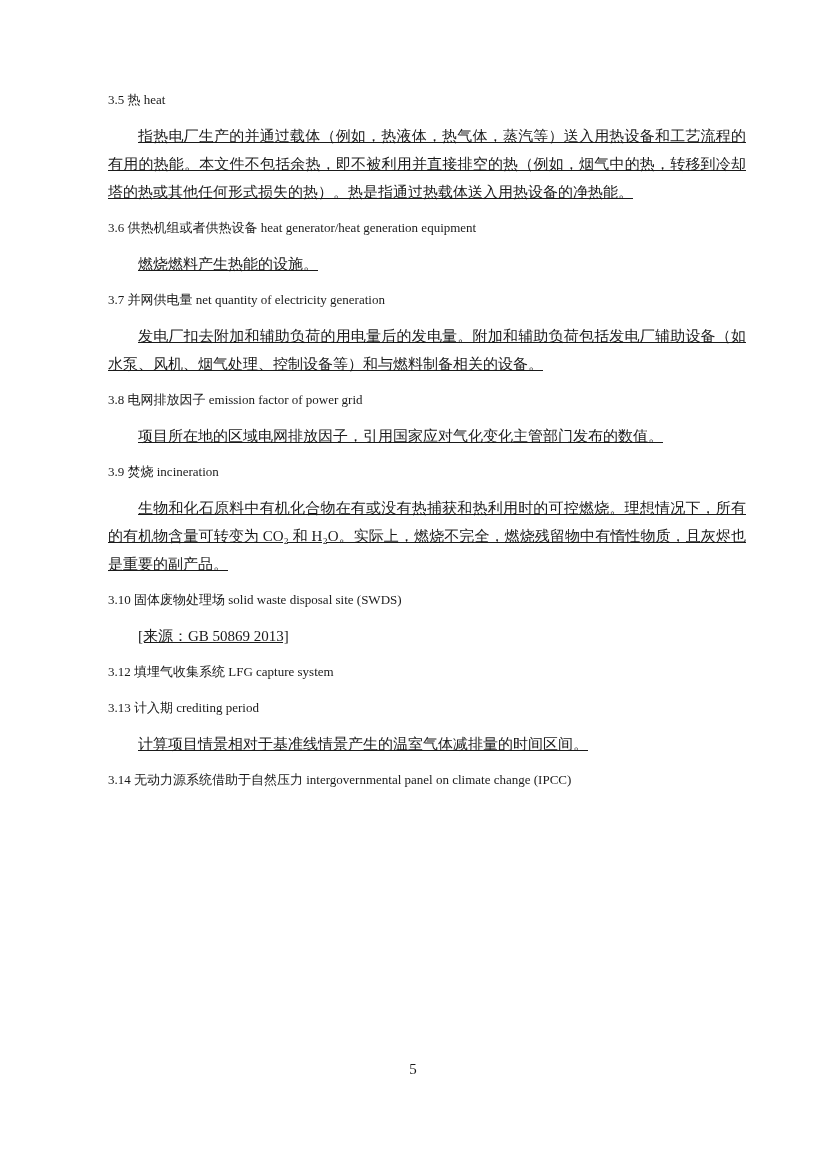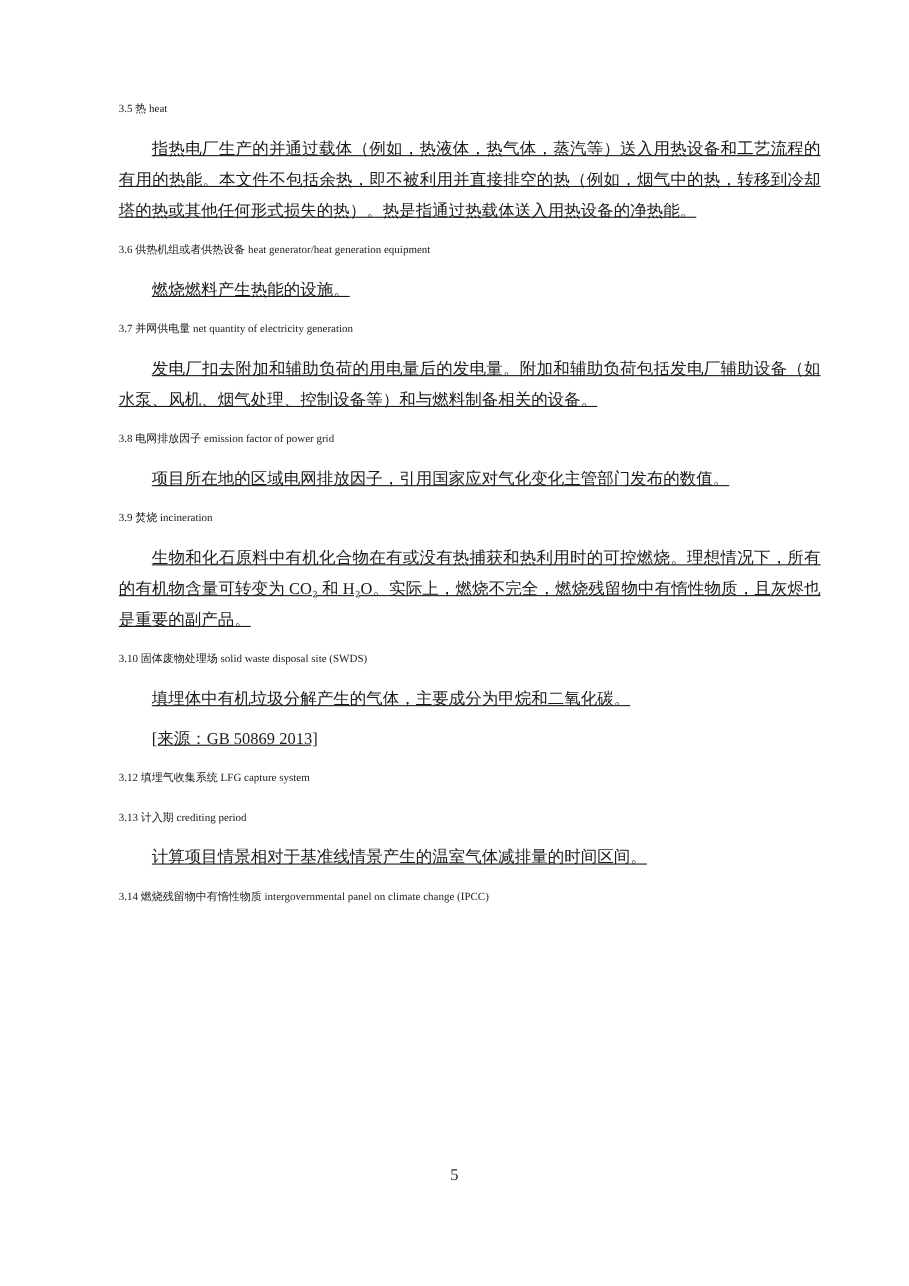--- a/index.html
+++ b/index.html
@@ -13,21 +13,21 @@
     width: 826px;
     height: 1169px;
     background: #ffffff;
     padding: 86px 80px 0 108px;
     font-family: "Liberation Serif", "DejaVu Serif", serif;
     font-size: 15px;
     color: #1a1a1a;
     overflow: hidden;
   }
   .term-heading {
-    font-size: 10px;
+    font-size: 13px;
     font-weight: normal;
     line-height: 28px;
     margin: 8px 0 0 0;
   }
   .term-heading .bold {
     font-weight: normal;
   }
   section.term:first-child .term-heading {
     margin-top: 0;
   }
@@ -76,32 +76,31 @@
   <section class="term">
     <h3 class="term-heading"><span>3.9</span> <span>焚烧</span> <span>incineration</span></h3>
     <p class="term-def">生物和化石原料中有机化合物在有或没有热捕获和热利用时的可控燃烧。理想情况下，所有的有机物含量可转变为 CO₂ 和 H₂O。实际上，燃烧不完全，燃烧残留物中有惰性物质，且灰烬也是重要的副产品。</p>
   </section>
 
   <section class="term">
     <h3 class="term-heading"><span>3.10</span> <span>固体废物处理场</span> <span>solid waste disposal site (SWDS)</span></h3>
   </section>
 
   <section class="term">
-    <p class="term-def">填埋体中有机垃圾分解产生的气体，主要成分为甲烷和二氧化碳。</p>
     <p class="term-def">[来源：GB 50869 2013]</p>
   </section>
 
   <section class="term">
     <h3 class="term-heading"><span>3.12</span> <span>填埋气收集系统</span> <span>LFG capture system</span></h3>
   </section>
 
   <section class="term">
     <h3 class="term-heading"><span>3.13</span> <span>计入期</span> <span>crediting period</span></h3>
     <p class="term-def">计算项目情景相对于基准线情景产生的温室气体减排量的时间区间。</p>
   </section>
 
   <section class="term">
-    <h3 class="term-heading"><span>3.14</span> <span>燃烧残留物中有惰性物质</span> <span>intergovernmental panel on climate change (IPCC)</span></h3>
+    <h3 class="term-heading"><span>3.14</span> <span>无动力源系统借助于自然压力</span> <span>intergovernmental panel on climate change (IPCC)</span></h3>
   </section>
 
   <div class="page-number">5</div>
 
 </div>
 
 </body></html>

